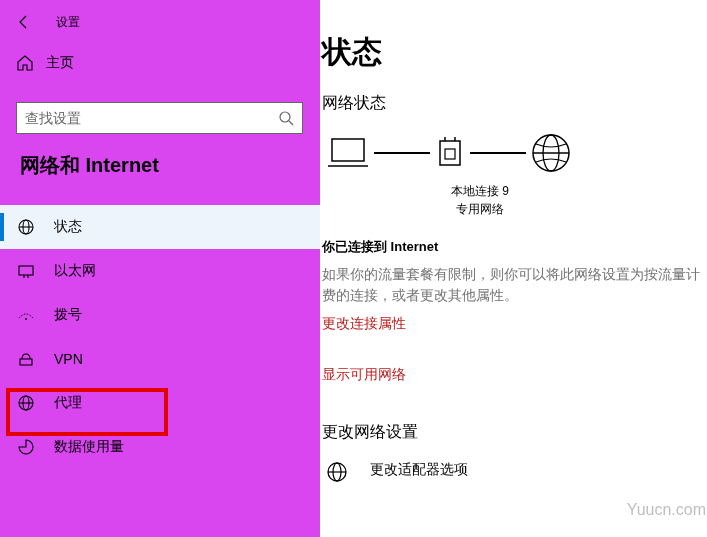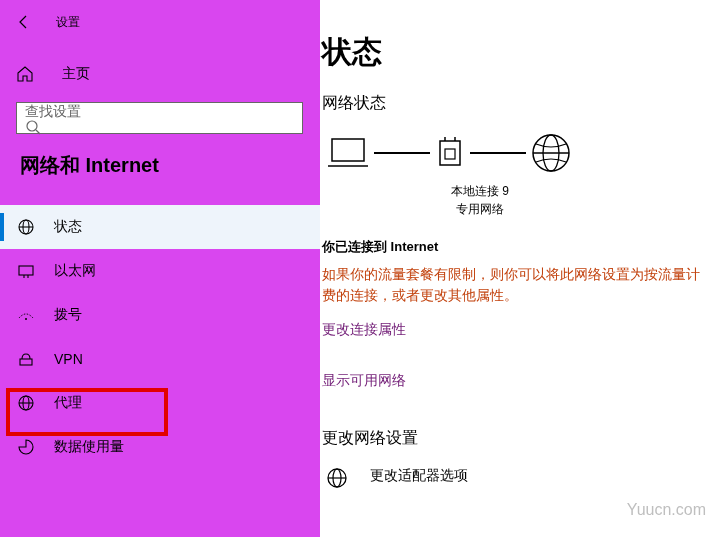--- a/index.html
+++ b/index.html
@@ -1,45 +1,45 @@
 <!DOCTYPE html>
 <html><head>
 <meta charset="utf-8">
 <style>
 * { margin: 0; padding: 0; box-sizing: border-box; font-family: "Microsoft YaHei", "Segoe UI", sans-serif; }
 body { background: #fff; width: 707px; height: 537px; overflow: hidden; display: flex; position: relative; }
 .sidebar { width: 320px; height: 100%; background: #d946ef; border-right: 0; position: relative; }
 .header-row { display: flex; align-items: center; height: 44px; padding-left: 14px; gap: 22px; }
 .back-arrow { width: 20px; height: 20px; display: flex; align-items: center; justify-content: center; cursor: pointer; }
 .settings-label { font-size: 12px; color: #000; }
-.home-row { display: flex; align-items: center; height: 40px; padding-left: 16px; gap: 28px; margin-top: 10px; cursor: pointer; }
+.home-row { display: flex; align-items: flex-start; height: 40px; padding-left: 16px; gap: 12px; margin-top: 10px; cursor: pointer; }
 .home-row span { font-size: 14px; }
 .search-wrap { padding: 8px 16px 0 16px; }
-.search-box { width: 287px; height: 32px; border: 1px solid #666; background: #fff; display: flex; align-items: flex-start; padding: 0 8px; flex-direction: column; }
+.search-box { width: 287px; height: 32px; border: 1px solid #666; background: #fff; display: flex; align-items: center; padding: 0 8px; }
 .search-box input { border: none; outline: none; flex: 1; font-size: 14px; background: transparent; color: #666; }
 .search-box input::placeholder { color: #666; }
 .search-icon { width: 16px; height: 16px; }
 .category { padding: 18px 16px 8px 20px; font-size: 20px; font-weight: 600; }
 .nav-list { margin-top: 18px; }
 .nav-item { display: flex; align-items: center; height: 44px; padding-left: 16px; gap: 18px; cursor: pointer; position: relative; }
 .nav-item.active::before { content: ""; position: absolute; left: 0; top: 8px; bottom: 8px; width: 4px; background: #0078d4; }
 .nav-item.active { background: #eef4fb; }
 .nav-item .icon-slot { width: 20px; height: 20px; display: flex; align-items: center; justify-content: center; }
 .nav-item .label { font-size: 14px; }
 .highlight-box { position: absolute; border: 4px solid #e30000; pointer-events: none; }
 .main { flex: 1; padding: 32px 0 0 0; position: relative; height: 100%; }
 .main-inner { padding-left: 2px; }
 h1.title { font-size: 30px; font-weight: 600; margin-bottom: 20px; }
 h2.subtitle { font-size: 16px; font-weight: 400; margin-bottom: 18px; }
 .diagram { display: flex; align-items: center; gap: 0; margin-bottom: 8px; padding-left: 4px; }
 .diag-line { width: 56px; height: 2px; background: #000; margin: 0 4px; }
 .diag-labels { text-align: center; font-size: 12px; line-height: 1.5; margin-left: 98px; margin-bottom: 20px; width: 120px; }
 h3.sect { font-size: 13px; font-weight: 600; margin-bottom: 8px; }
-p.body-text { font-size: 14px; line-height: 1.5; color: #c2410c; margin-bottom: 14px; }
-a.link { color: #701a75; font-size: 14px; text-decoration: none; display: inline-block; margin-bottom: 14px; cursor: pointer; }
+p.body-text { font-size: 14px; line-height: 1.5; color: #737373; margin-bottom: 8px; }
+a.link { color: #b91c1c; font-size: 14px; text-decoration: none; display: inline-block; margin-bottom: 14px; cursor: pointer; }
 .spacer { height: 24px; }
 .adapter-row { display: flex; align-items: flex-start; gap: 22px; padding-left: 4px; }
 .adapter-row .adp-label { font-size: 14px; }
 .watermark { position: absolute; right: 1px; bottom: 18px; color: #bfbfbf; font-size: 16px; pointer-events: none; }
 svg { display: block; }
 </style>
 </head>
 <body>
 
 <div class="sidebar">

